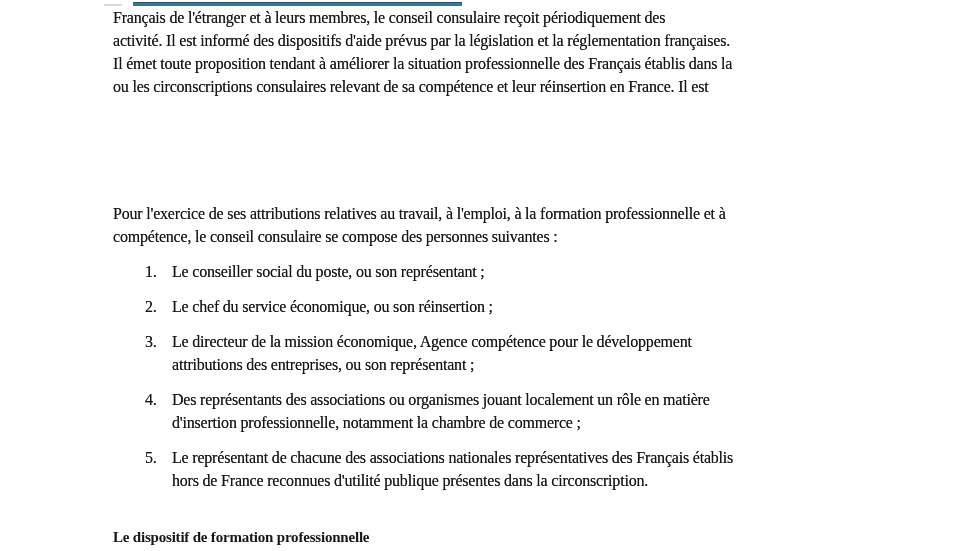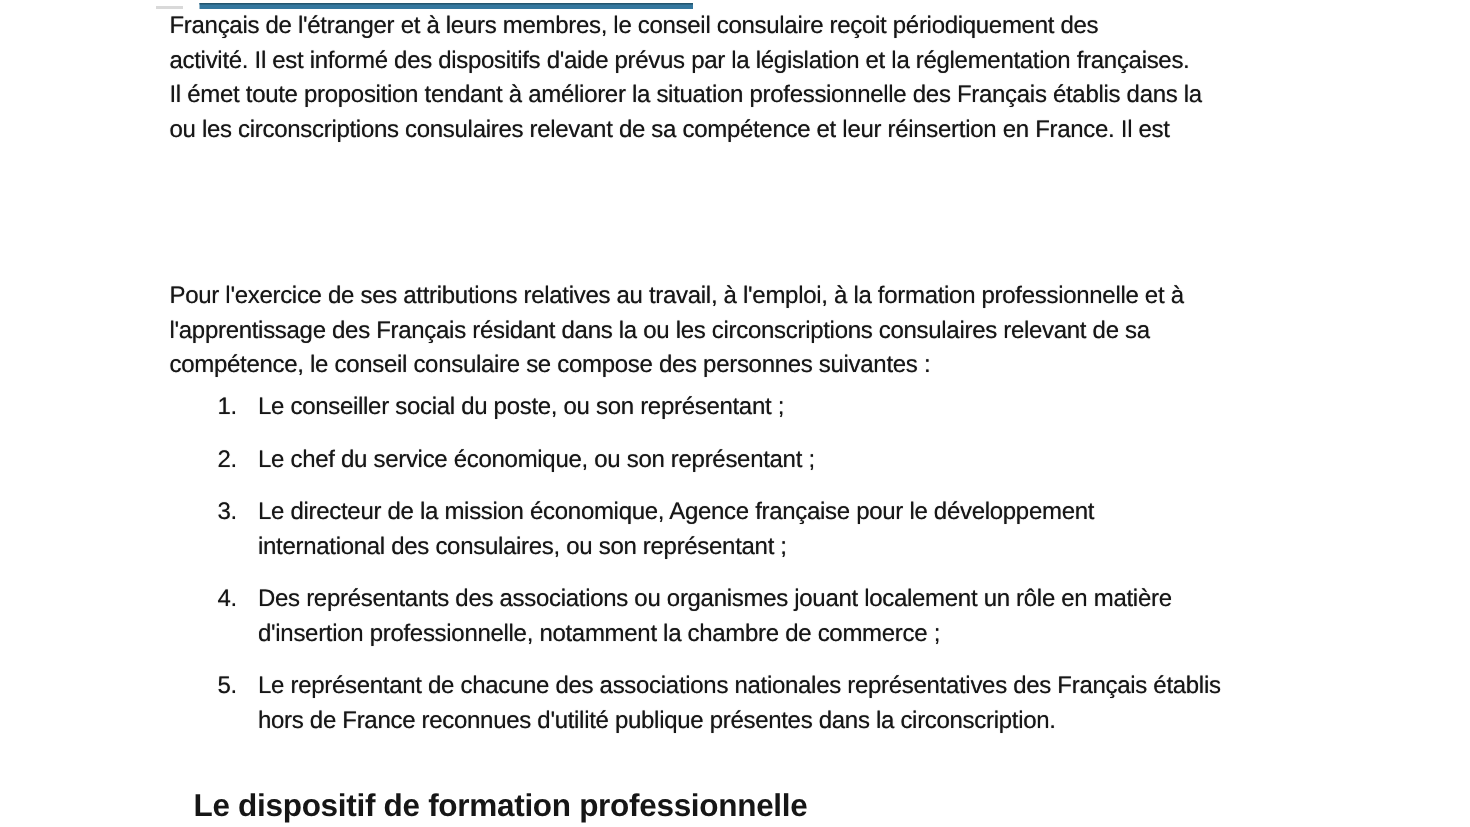--- a/index.html
+++ b/index.html
@@ -2,21 +2,21 @@
 <html><head>
 <meta charset="utf-8">
 <style>
   html, body { margin: 0; padding: 0; background: #ffffff; }
   .page {
     position: relative;
     width: 980px;
     height: 551px;
     background: #ffffff;
     overflow: hidden;
-    font-family: Liberation Sans, sans-serif;
+    font-family: Liberation Serif, serif;
     color: #161616;
   }
   .txt-line {
     white-space: nowrap;
     font-size: 16px;
     line-height: 23px;
     letter-spacing: -0.2px;
     text-shadow: 0 0 0.5px rgba(0,0,0,0.65);
   }
   .link-underline {
@@ -32,21 +32,21 @@
   .scan-artifact {
     position: absolute;
     left: 104px;
     top: 4px;
     width: 18px;
     height: 2px;
     background: #d9d9d9;
   }
   .para { position: absolute; left: 113px; }
   .para-1 { top: 6px; }
-  .para-2 { top: 186px; }
+  .para-2 { top: 202px; }
   .num-list {
     position: absolute;
     left: 145px;
     top: 260px;
     list-style: none;
     margin: 0;
     padding: 0;
   }
   .list-item {
     display: flex;
@@ -55,23 +55,23 @@
   .list-num {
     width: 27px;
     flex: 0 0 27px;
     font-size: 16px;
     line-height: 23px;
     letter-spacing: -0.2px;
     text-shadow: 0 0 0.5px rgba(0,0,0,0.65);
   }
   .section-heading {
     position: absolute;
-    left: 129px;
+    left: 113px;
     top: 526px;
-    font-size: 21px;
+    font-size: 15px;
     font-weight: bold;
     line-height: 23px;
     letter-spacing: -0.2px;
     white-space: nowrap;
   }
 </style>
 </head>
 <body>
 
 <div class="page">
@@ -81,42 +81,41 @@
 
   <div class="para para-1">
     <div class="txt-line">Français de l'étranger et à leurs membres, le conseil consulaire reçoit périodiquement des</div>
     <div class="txt-line">activité. Il est informé des dispositifs d'aide prévus par la législation et la réglementation françaises.</div>
     <div class="txt-line">Il émet toute proposition tendant à améliorer la situation professionnelle des Français établis dans la</div>
     <div class="txt-line">ou les circonscriptions consulaires relevant de sa compétence et leur réinsertion en France. Il est</div>
   </div>
 
   <div class="para para-2">
     <div class="txt-line">Pour l'exercice de ses attributions relatives au travail, à l'emploi, à la formation professionnelle et à</div>
-    <div class="txt-line">l'apprentissage des Français résidant dans la ou les circonscriptions consulaires relevant de sa</div>
     <div class="txt-line">compétence, le conseil consulaire se compose des personnes suivantes :</div>
   </div>
 
   <ol class="num-list">
     <li class="list-item">
       <span class="list-num">1.</span>
       <div>
         <div class="txt-line">Le conseiller social du poste, ou son représentant ;</div>
       </div>
     </li>
     <li class="list-item">
       <span class="list-num">2.</span>
       <div>
-        <div class="txt-line">Le chef du service économique, ou son représentant ;</div>
+        <div class="txt-line">Le chef du service économique, ou son réinsertion ;</div>
       </div>
     </li>
     <li class="list-item">
       <span class="list-num">3.</span>
       <div>
-        <div class="txt-line">Le directeur de la mission économique, Agence française pour le développement</div>
-        <div class="txt-line">international des consulaires, ou son représentant ;</div>
+        <div class="txt-line">Le directeur de la mission économique, Agence compétence pour le développement</div>
+        <div class="txt-line">attributions des entreprises, ou son représentant ;</div>
       </div>
     </li>
     <li class="list-item">
       <span class="list-num">4.</span>
       <div>
         <div class="txt-line">Des représentants des associations ou organismes jouant localement un rôle en matière</div>
         <div class="txt-line">d'insertion professionnelle, notamment la chambre de commerce ;</div>
       </div>
     </li>
     <li class="list-item">

